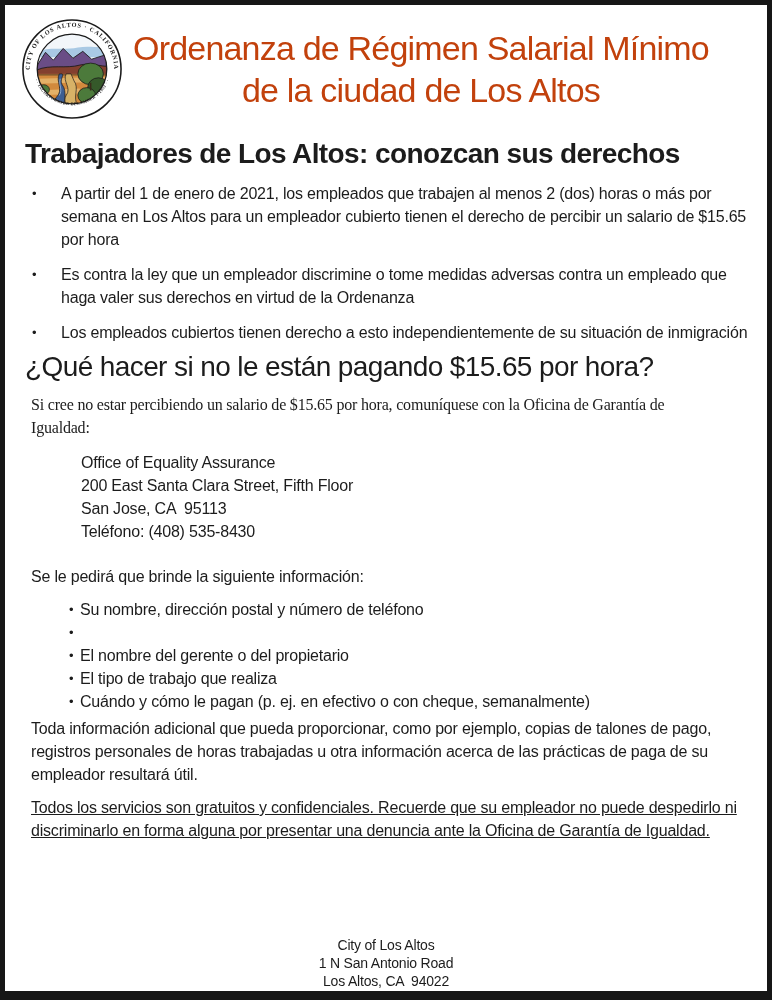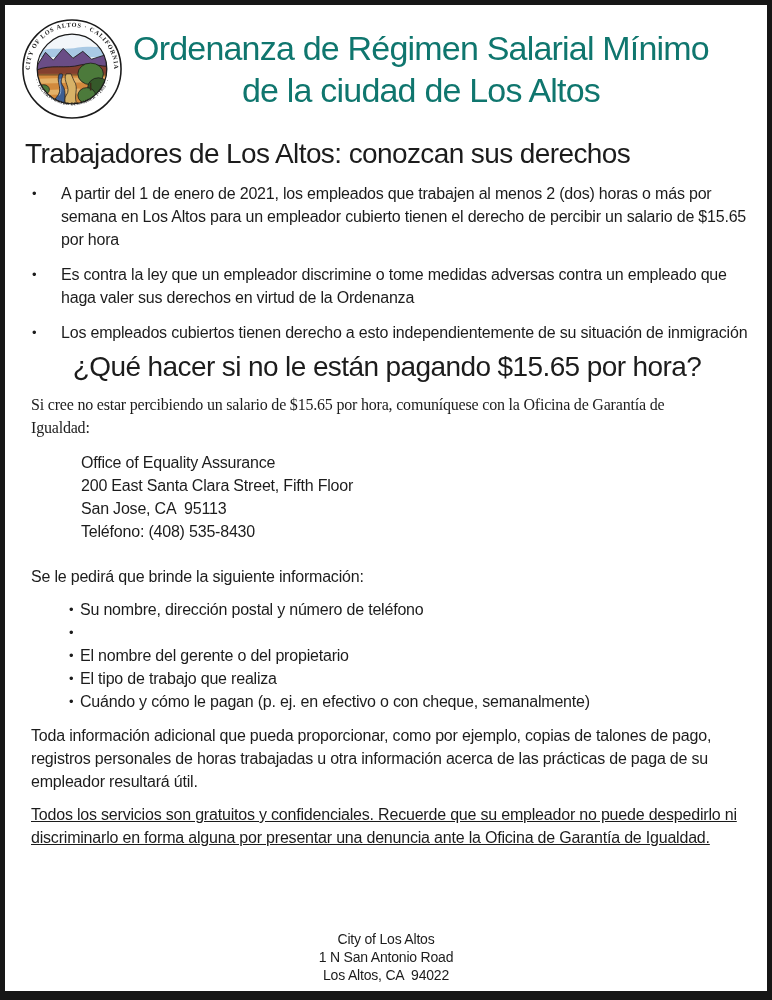--- a/index.html
+++ b/index.html
@@ -18,61 +18,61 @@
     letter-spacing: -0.2px;
   }
 
   
   .header { display: flex; align-items: center; padding: 13px 14px 0 16px; flex: none; }
   .seal-wrap { width: 102px; height: 102px; flex: none; }
   .seal-wrap svg { width: 102px; height: 102px; display: block; }
   .title {
     flex: 1; text-align: center; padding-right: 34px;
     font-size: 34px; line-height: 42px; letter-spacing: -0.8px;
-    font-weight: 400; color: #0f766e;
+    font-weight: 400; color: #c2410c;
   }
 
   
   .main { padding: 0 18px 0 20px; flex: none; }
 
   .rights-heading {
     margin-top: 17px;
-    font-size: 28px; line-height: 33px; font-weight: 400; letter-spacing: -0.6px;
+    font-size: 28px; line-height: 33px; font-weight: 700; letter-spacing: -0.6px;
   }
 
   .body-text { font-size: 16px; line-height: 23px; }
 
   ul.plain { list-style: none; }
   .rights-list { margin-top: 12px; }
   .rights-list li { display: flex; margin-bottom: 12px; }
   .rights-list li:last-child { margin-bottom: 0; }
   .bullet { flex: none; width: 10px; margin-left: 7px; margin-right: 1px; font-size: 13px; }
   .rights-list .li-text { max-width: 690px; margin-left: 18px; }
 
   .question-heading {
-    margin-top: 5px; text-align: center;
+    margin-top: 5px; text-align: left;
     font-size: 28px; line-height: 36px; font-weight: 400; letter-spacing: -0.6px;
   }
 
   .intro { margin: 8px 0 0 6px; max-width: 662px; font-family: Liberation Serif, serif; }
 
   .office-block { margin: 12px 0 0 56px; }
   .pre { white-space: pre-wrap; }
 
   .info-heading { margin: 22px 0 0 6px; }
 
   .info-list { margin: 10px 0 0 37px; }
   .info-list li { display: flex; }
 
-  .para { margin: 11px 6px 0 6px; max-width: 706px; }
+  .para { margin: 4px 6px 0 6px; max-width: 706px; }
   .para + .para { margin-top: 10px; text-decoration: underline; }
 
   
   .footer {
-    margin-top: auto; padding-bottom: 7px;
+    margin-top: auto; padding-bottom: 1px;
     text-align: center; font-size: 14px; line-height: 18px; flex: none;
   }
 </style>
 </head>
 <body>
 
 <div class="page">
 
   <div class="header">
     <div class="seal-wrap">

